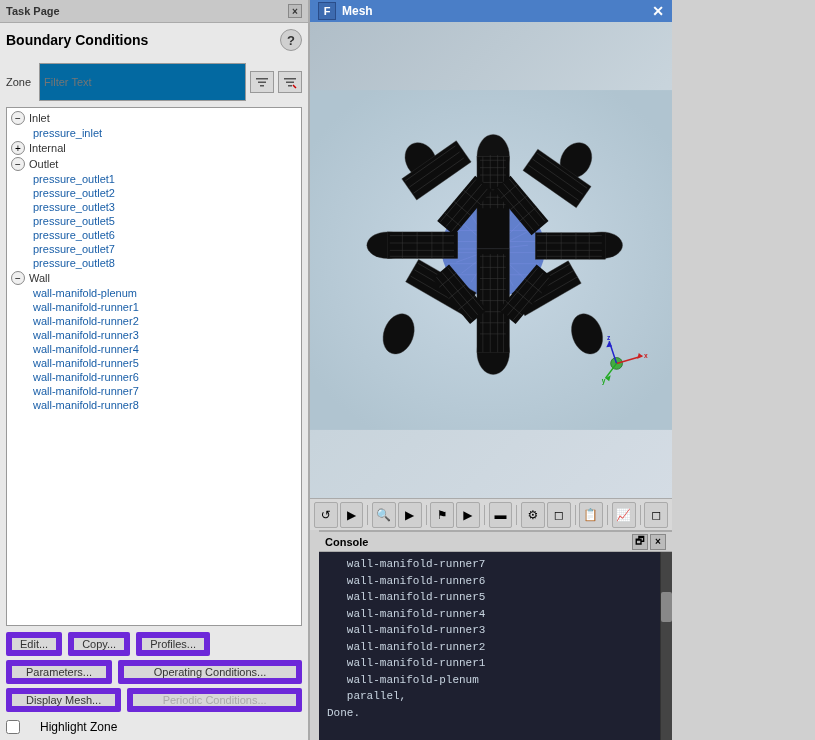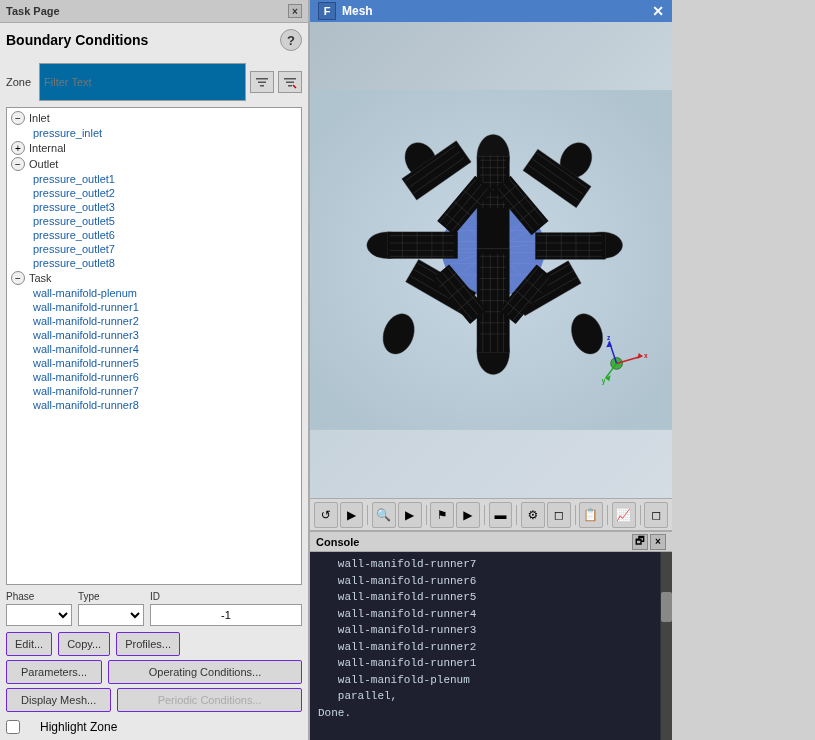--- a/index.html
+++ b/index.html
@@ -200,21 +200,21 @@
       border: 1px solid #999;
       background: white;
       font-size: 11px;
       padding: 0 4px;
       text-align: center;
     }
 
     .btn {
       height: 24px;
       background: #d8d8d8;
-      border: 1px solid #6d28d9;
+      border: 6px solid #6d28d9;
       border-radius: 2px;
       padding: 0 8px;
       cursor: pointer;
       font-size: 11px;
       color: #333;
       display: flex;
       align-items: center;
       justify-content: center;
     }
     .btn.disabled { color: #aaa; cursor: default; }
@@ -331,20 +331,21 @@
       margin: 0 2px;
     }
 
     
     .console-panel {
       height: 210px;
       background: #4d7c0f;
       border-top: 2px solid #aaa;
       display: flex;
       flex-direction: column;
+      margin-left: 9px;
     }
 
     .console-header {
       background: #d0d0d0;
       height: 20px;
       display: flex;
       align-items: center;
       justify-content: space-between;
       padding: 0 6px;
       font-size: 11px;
@@ -459,52 +460,34 @@
             <div class="tree-item">pressure_outlet2</div>
             <div class="tree-item">pressure_outlet3</div>
             <div class="tree-item">pressure_outlet5</div>
             <div class="tree-item">pressure_outlet6</div>
             <div class="tree-item">pressure_outlet7</div>
             <div class="tree-item">pressure_outlet8</div>
           </div>
           <div class="tree-group">
             <div class="tree-parent">
               <span class="tree-toggle">−</span>
-              <span class="tree-parent-label">Task</span>
+              <span class="tree-parent-label">Wall</span>
             </div>
             <div class="tree-item">wall-manifold-plenum</div>
             <div class="tree-item">wall-manifold-runner1</div>
             <div class="tree-item">wall-manifold-runner2</div>
             <div class="tree-item">wall-manifold-runner3</div>
             <div class="tree-item">wall-manifold-runner4</div>
             <div class="tree-item">wall-manifold-runner5</div>
             <div class="tree-item">wall-manifold-runner6</div>
             <div class="tree-item">wall-manifold-runner7</div>
             <div class="tree-item">wall-manifold-runner8</div>
           </div>
         </div>
 
-      <div class="field-row">
-        <div class="field-group">
-          <div class="field-label">Phase</div>
-          <select class="field-select">
-            <option></option>
-          </select>
-        </div>
-        <div class="field-group">
-          <div class="field-label">Type</div>
-          <select class="field-select">
-            <option></option>
-          </select>
-        </div>
-        <div class="field-group id-group">
-          <div class="field-label">ID</div>
-          <input class="field-input" type="text" value="-1" style="">
-        </div>
-      </div>
 
       <div class="btn-group-1">
         <button class="btn">Edit...</button>
         <button class="btn">Copy...</button>
         <button class="btn">Profiles...</button>
       </div>
 
       <div class="btn-group-2">
         <button class="btn" style="flex:0 0 auto;padding:0 14px;">Parameters...</button>
         <button class="btn wide">Operating Conditions...</button>

